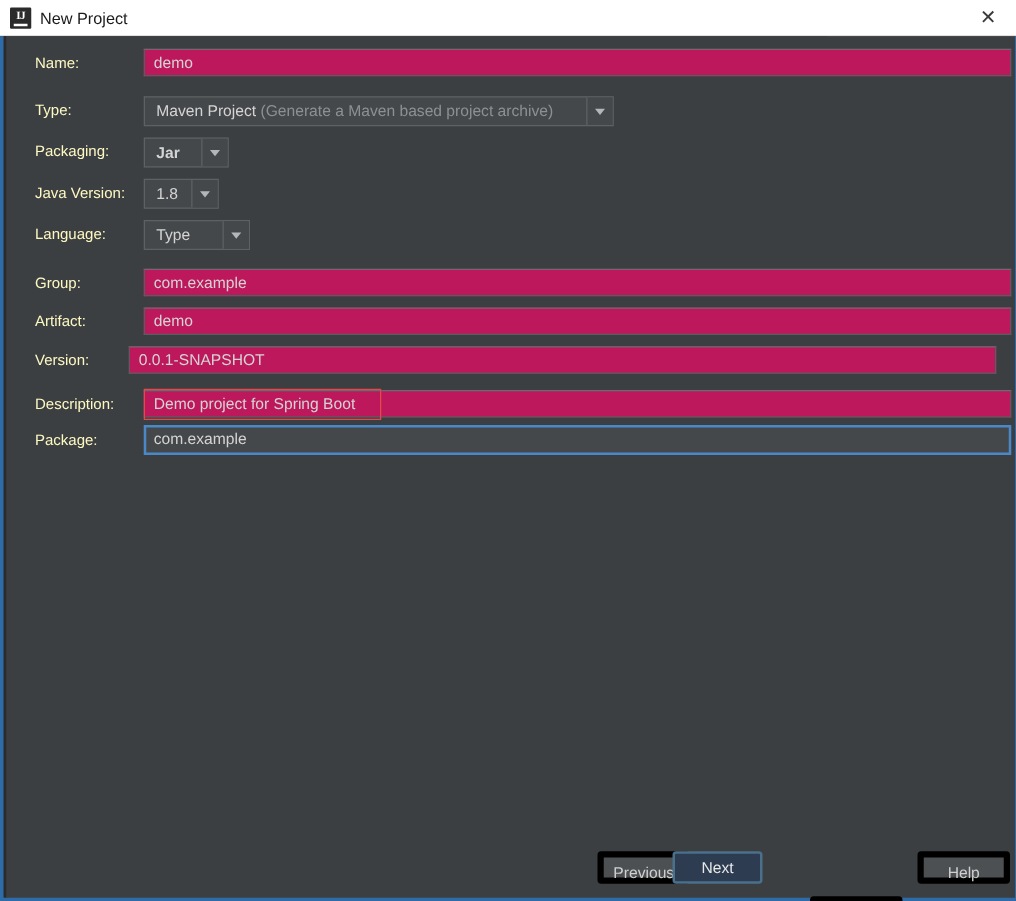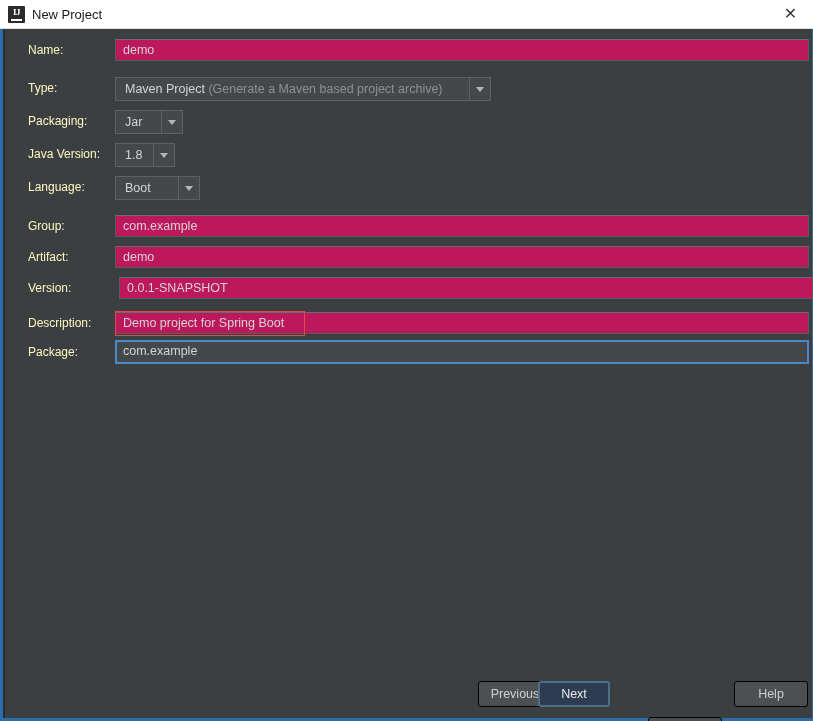--- a/index.html
+++ b/index.html
@@ -181,21 +181,21 @@
     border: 1.5px solid #e04a4a;
     box-sizing: border-box;
     pointer-events: none;
   }
 
   
   .btn {
     position: absolute;
     height: 26px;
     background: #4c5052;
-    border: 1px solid #000000;
+    border: 5px solid #000000;
     border-radius: 3px;
     color: #cfcfcf;
     font-size: 12.5px;
     text-align: center;
     line-height: 24px;
     box-sizing: border-box;
     cursor: pointer;
     user-select: none;
   }
   .btn.primary {
@@ -229,59 +229,59 @@
       <div class="row" style="top:48px;">
         <div class="label">Type:</div>
         <div class="combo" style="left:110px; width:376px; top:0;">
           <span class="value"><span>Maven Project</span><span class="dim"> (Generate a Maven based project archive)</span></span>
           <span class="arrowbtn"></span>
         </div>
       </div>
 
       <div class="row" style="top:81px;">
         <div class="label">Packaging:</div>
-        <div class="combo" style="left:110px; width:68px; top:0;">
+        <div class="combo" style="left:110px; width:68px; top:0;font-weight:bold;">
           <span class="value">Jar</span>
           <span class="arrowbtn"></span>
         </div>
       </div>
 
       <div class="row" style="top:114px;">
         <div class="label">Java Version:</div>
         <div class="combo" style="left:110px; width:60px; top:0;">
           <span class="value">1.8</span>
           <span class="arrowbtn"></span>
         </div>
       </div>
 
       <div class="row" style="top:147px;">
         <div class="label">Language:</div>
         <div class="combo" style="left:110px; width:85px; top:0;">
-          <span class="value">Boot</span>
+          <span class="value">Type</span>
           <span class="arrowbtn"></span>
         </div>
       </div>
 
       <div class="row" style="top:186px;">
         <div class="label">Group:</div>
         <div class="field" style="left:110px; width:694px; top:0;">
           <span class="value">com.example</span>
         </div>
       </div>
 
       <div class="row" style="top:217px;">
         <div class="label">Artifact:</div>
         <div class="field" style="left:110px; width:694px; top:0;">
           <span class="value">demo</span>
         </div>
       </div>
 
       <div class="row" style="top:248px;">
         <div class="label">Version:</div>
-        <div class="field" style="left:114px; width:694px; top:0;">
+        <div class="field" style="left:98px; width:694px; top:0;">
           <span class="value">0.0.1-SNAPSHOT</span>
         </div>
       </div>
 
       <div class="row" style="top:283px;">
         <div class="label">Description:</div>
         <div class="field" style="left:110px; width:694px; top:0;">
           <span class="value">Demo project for Spring Boot</span>
         </div>
         <div id="desc-annotation" style="left:110px; top:-1px; width:190px; height:25px;"></div>

